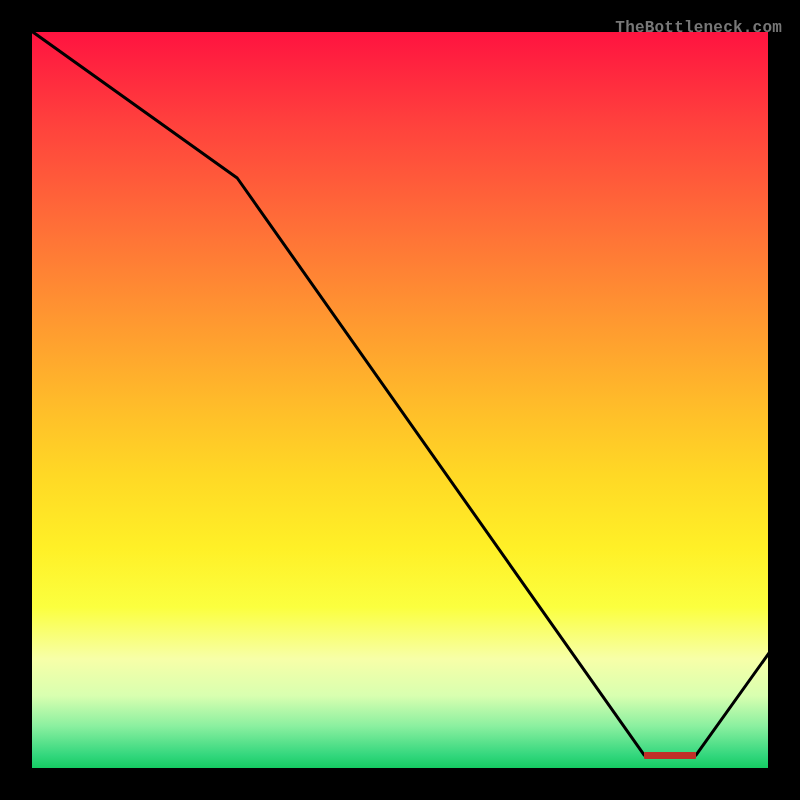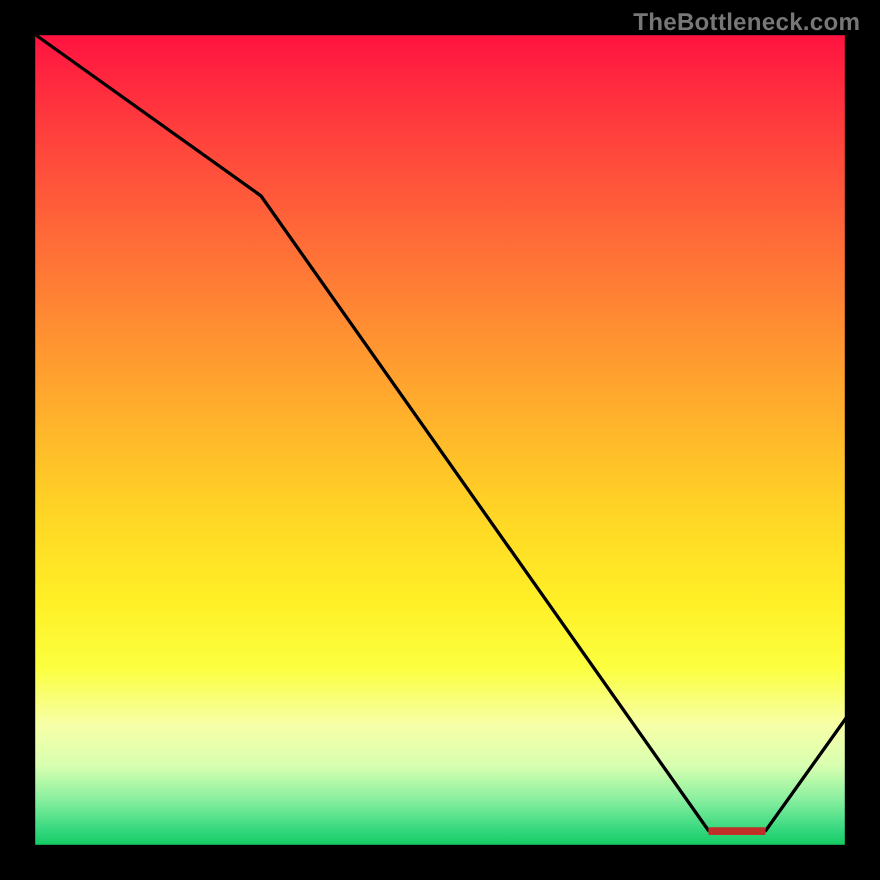--- a/index.html
+++ b/index.html
@@ -12,28 +12,29 @@
     overflow: hidden;
   }
   .outer {
     position: relative;
     width: 800px;
     height: 800px;
     background: #000;
   }
   .watermark {
     position: absolute;
-    top: 7px;
+    top: 19px;
     right: 18px;
     color: #777;
-    font-size: 22px;
+    font-size: 16px;
     font-weight: 600;
     letter-spacing: 0.2px;
     z-index: 50;
     user-select: none;
+    font-family: Liberation Mono, monospace;
   }
   .plot-frame {
     position: absolute;
     left: 30px;
     top: 30px;
     width: 740px;
     height: 740px;
     box-sizing: border-box;
   }
   .plot-area {

